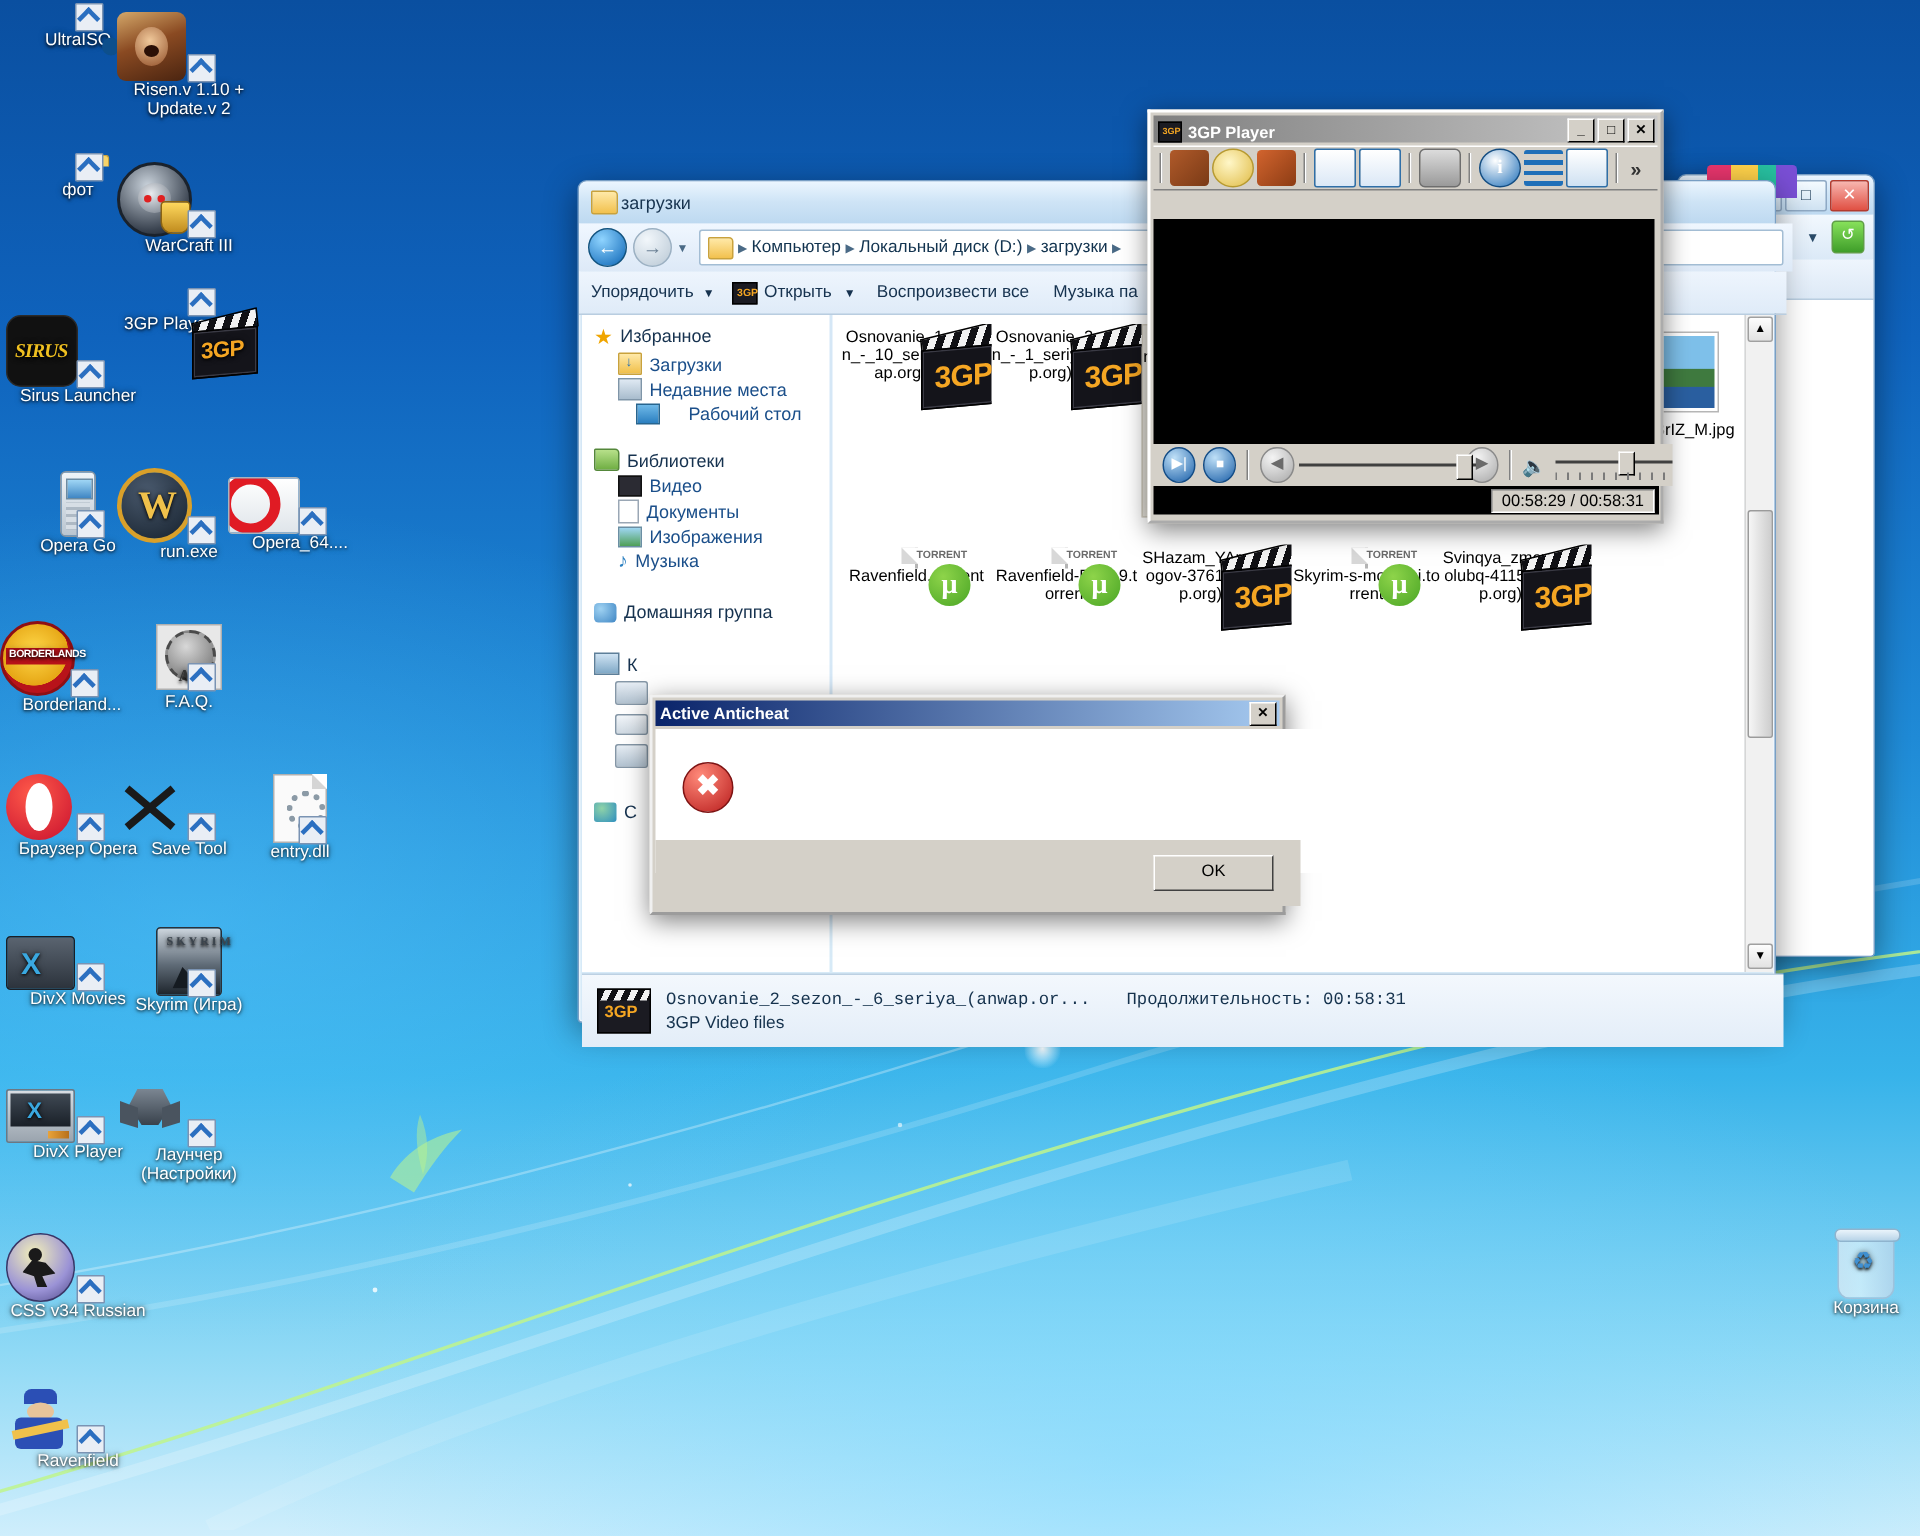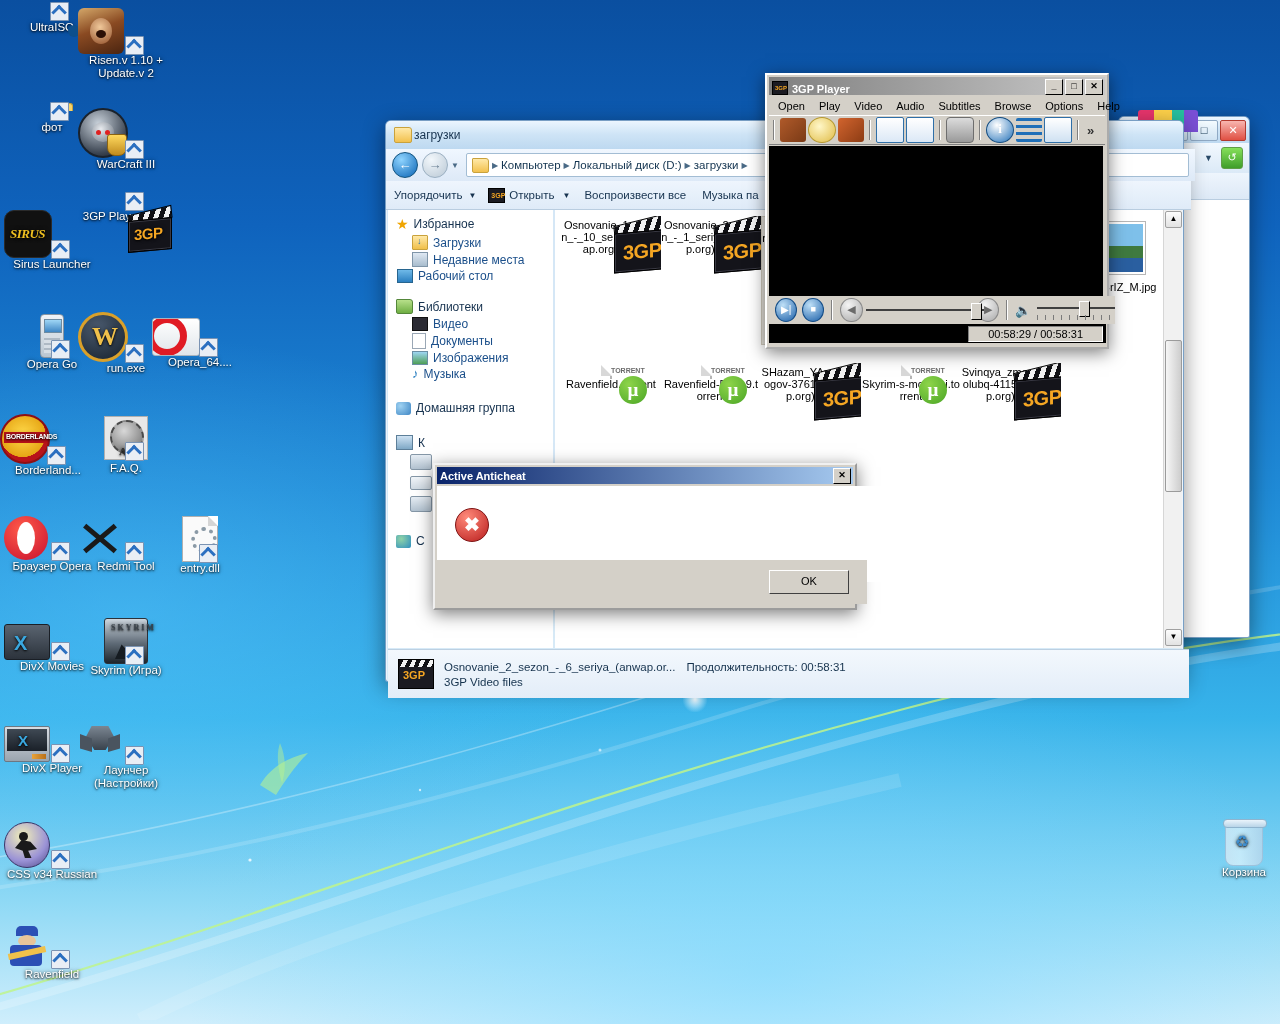--- a/index.html
+++ b/index.html
@@ -160,21 +160,21 @@
     <div class="dicon" style="left: 78px; top: 414px;"><span class="gfx"><span style="display:block;width:42px;height:42px;margin:2px auto;background:#e8e8e8;border:1px solid #b0b0b0;position:relative;">
           <span style="position:absolute;left:5px;top:3px;width:30px;height:30px;border-radius:50%;background:radial-gradient(circle at 40% 30%,#d8d8d8,#6a6a6a);border:2px dashed #4a4a4a;"></span>
           <span style="position:absolute;left:14px;bottom:2px;font:bold 11px 'Liberation Serif',serif;color:#333;">A.Q.</span>
         </span><span class="shortcut"></span></span><span class="lbl">F.A.Q.</span></div>
     <div class="dicon" style="left: 4px; top: 516px;"><span class="gfx"><span style="display:block;width:44px;height:44px;border-radius:50%;background:radial-gradient(circle at 40% 30%,#ff5a4a,#c8102e);position:relative;">
           <span style="position:absolute;left:13px;top:6px;width:18px;height:32px;border-radius:50%;background:#ffffff;"></span>
         </span><span class="shortcut"></span></span><span class="lbl">Браузер Opera</span></div>
     <div class="dicon" style="left: 78px; top: 516px;"><span class="gfx"><span style="display:block;width:44px;height:44px;position:relative;">
           <span style="position:absolute;left:2px;top:20px;width:40px;height:5px;background:#1a1a1a;transform:rotate(-40deg);"></span>
           <span style="position:absolute;left:2px;top:20px;width:40px;height:5px;background:#1a1a1a;transform:rotate(40deg);"></span>
-        </span><span class="shortcut"></span></span><span class="lbl">Redmi Tool</span></div>
+        </span><span class="shortcut"></span></span><span class="lbl">Save Tool</span></div>
     <div class="dicon" style="left: 152px; top: 516px;"><span class="gfx"><span style="display:block;width:34px;height:44px;margin:0 auto;background:#fafafa;border:1px solid #b0b0b0;position:relative;">
           <span style="position:absolute;right:-1px;top:-1px;border-width:0 10px 10px 0;border-style:solid;border-color:#d5d5d5 #ffffff;"></span>
           <span style="position:absolute;left:8px;top:10px;width:18px;height:18px;border-radius:50%;border:4px dotted #8b9aa6;"></span>
         </span><span class="shortcut"></span></span><span class="lbl">entry.dll</span></div>
     <div class="dicon" style="left: 4px; top: 618px;"><span class="gfx"><span style="display:block;width:44px;height:34px;margin-top:6px;background:linear-gradient(180deg,#5a6470,#2c333c);border:1px solid #1a1f26;border-radius:3px;position:relative;">
           <span style="position:absolute;left:9px;top:7px;font:bold 20px 'Liberation Sans',sans-serif;color:#3aa8e0;">X</span>
         </span><span class="shortcut"></span></span><span class="lbl">DivX Movies</span></div>
     <div class="dicon" style="left: 78px; top: 618px;"><span class="gfx"><span style="display:block;width:42px;height:44px;margin:0 auto;background:linear-gradient(180deg,#cdd6de,#5f6b77 55%,#1e252c);border:1px solid #2a3139;border-radius:3px;position:relative;">
           <span style="position:absolute;left:6px;top:4px;font:bold 8px 'Liberation Serif',serif;color:#3b444d;letter-spacing:2px;">SKYRIM</span>
           <span style="position:absolute;left:10px;bottom:4px;width:22px;height:16px;background:#151b21;clip-path:polygon(0 100%,30% 10%,60% 55%,100% 100%);"></span>
@@ -279,21 +279,21 @@
       <div style="display:flex;align-items:center;gap:5px;margin:2px 0 2px 16px;">
         <span style="width:14px;height:13px;background:linear-gradient(180deg,#ffe9a8,#f0bf49);border:1px solid #c9a23c;border-radius:1px;position:relative;">
           <span style="position:absolute;left:4px;top:1px;color:#1f6fb8;font-size:9px;line-height:9px;">↓</span>
           </span>
         <span class="navlink">Загрузки</span>
       </div>
       <div style="display:flex;align-items:center;gap:5px;margin:2px 0 2px 16px;">
         <span style="width:14px;height:13px;background:linear-gradient(180deg,#dfe9f3,#a8bccd);border:1px solid #7f95a8;"></span>
         <span class="navlink">Недавние места</span>
       </div>
-      <div style="display:flex;align-items:center;gap:5px;margin:2px 0 2px 1px;">
+      <div style="display:flex;align-items:center;gap:19px;margin:2px 0 2px 28px;">
         <span style="width:14px;height:12px;background:linear-gradient(180deg,#6fb9e8,#2b7fc0);border:1px solid #27658f;"></span>
         <span class="navlink">Рабочий стол</span>
       </div>
 
       <div style="display:flex;align-items:center;gap:5px;margin:16px 0 3px 0;">
         <span style="width:15px;height:13px;background:linear-gradient(180deg,#b7e08a,#6fae43);border:1px solid #54873a;border-radius:1px 3px 2px 2px;"></span>
         <span class="navlink head">Библиотеки</span>
       </div>
       <div style="display:flex;align-items:center;gap:5px;margin:2px 0 2px 16px;">
         <span style="width:14px;height:12px;background:#2b2b33;border:1px solid #111;"></span>
@@ -359,51 +359,41 @@
     <div class="sbtn" style="position:absolute;bottom:1px;">▼</div>
   </div>
 
   <div style="position:absolute;left:2px;top:528px;width:791px;height:48px;
               background:linear-gradient(180deg,#f3f8fd,#e3edf8);border-top:1px solid #bcd0e2;display:flex;align-items:center;padding-left:10px;gap:10px;">
     <span style="width:34px;height:28px;background:#1b1b22;border:1px solid #000;position:relative;display:inline-block;">
       <span style="position:absolute;left:4px;top:9px;font:bold 11px 'Liberation Sans',sans-serif;color:#f5a623;">3GP</span>
       <span style="position:absolute;left:0;top:0;width:100%;height:7px;background:repeating-linear-gradient(115deg,#101014 0 4px,#f2f2f2 4px 8px);"></span>
     </span>
     <div style="display:flex;flex-direction:column;gap:3px;font-size:11.5px;color:#15324d;">
-      <div style="display:flex;gap:11px;">
+      <div style="display:flex;gap:24px;font-family:Liberation Mono, monospace;">
         <span>Osnovanie_2_sezon_-_6_seriya_(anwap.or...</span>
         <span>Продолжительность: 00:58:31</span>
       </div>
       <span>3GP Video files</span>
     </div>
   </div>
 </div>
 
 <div class="winclassic" style="left:765px;top:73px;width:340px;height:272px;">
   <div class="ctitle gray" style="background:linear-gradient(90deg,#808080,#c8c8c8);align-items:flex-end;">
     <span style="width:14px;height:12px;background:#1b1b22;border:1px solid #000;display:inline-block;margin-right:4px;position:relative;">
       <span style="position:absolute;left:2px;top:3px;font:bold 6px 'Liberation Sans',sans-serif;color:#f5a623;">3GP</span>
       </span>
     <span>3GP Player</span>
     <span class="cbtns">
       <span class="cbtn">_</span>
       <span class="cbtn">□</span>
       <span class="cbtn">✕</span>
     </span>
   </div>
-  <div class="cmenu" id="player-menu">
-      <span>Open</span>
-      <span>Play</span>
-      <span>Video</span>
-      <span>Audio</span>
-      <span>Subtitles</span>
-      <span>Browse</span>
-      <span>Options</span>
-      <span>Help</span>
-    </div>
 
   <div class="tbar" style="margin:0 2px;">
     <span class="sep" style="margin-left:2px;"></span>
     <span class="tbtn" style="background:linear-gradient(135deg,#b05a2a,#7a3a16);border-radius:3px;"></span>
     <span class="tbtn" style="border-radius:50%;background:radial-gradient(circle at 40% 35%,#fff7c8,#e0bb45);border:1px solid #b79a30;"></span>
     <span class="tbtn" style="background:linear-gradient(135deg,#d2642e,#8c3c14);border-radius:3px;"></span>
     <span class="sep"></span>
     <span class="tbtn" style="background:linear-gradient(180deg,#ffffff,#dbe8f6);border:1px solid #2f6fa8;"></span>
     <span class="tbtn" style="background:linear-gradient(180deg,#ffffff,#dbe8f6);border:1px solid #2f6fa8;"></span>
     <span class="sep"></span>
@@ -431,21 +421,21 @@
     <span class="sep" style="margin:0 7px;"></span>
     <span style="color:#6b6b6b;font-size:13px;">🔈</span>
     <span style="position:relative;width:78px;height:20px;margin-left:6px;">
       <span style="position:absolute;left:0;top:7px;width:78px;height:2px;background:#404040;"></span>
       <span style="position:absolute;left:42px;top:1px;width:9px;height:14px;background:#d4d0c8;border:1px solid;border-color:#fff #000 #000 #fff;"></span>
       <span style="position:absolute;left:0;top:15px;width:78px;height:5px;background:repeating-linear-gradient(90deg,#7a7a7a 0 1px,transparent 1px 8px);"></span>
     </span>
   </div>
 
   <div style="position:absolute;left:2px;top:249px;width:334px;height:19px;background:#000;display:flex;justify-content:flex-end;align-items:center;padding-right:3px;">
-    <span style="background:#d4d0c8;border:1px solid;border-color:#808080 #fff #fff #808080;font-size:11px;padding:1px 19px;color:#000;">00:58:29 / 00:58:31</span>
+    <span style="background:#d4d0c8;border:1px solid;border-color:#808080 #fff #fff #808080;font-size:11px;padding:1px 6px;color:#000;">00:58:29 / 00:58:31</span>
   </div>
 </div>
 
 <div class="winclassic" style="left:433px;top:463px;width:420px;height:143px;border:2px outset #f0f0f0;">
   <div class="ctitle" style="height:17px;">
     <span>Active Anticheat</span>
     <span class="cbtns">
       <span class="cbtn">✕</span>
     </span>
   </div>

